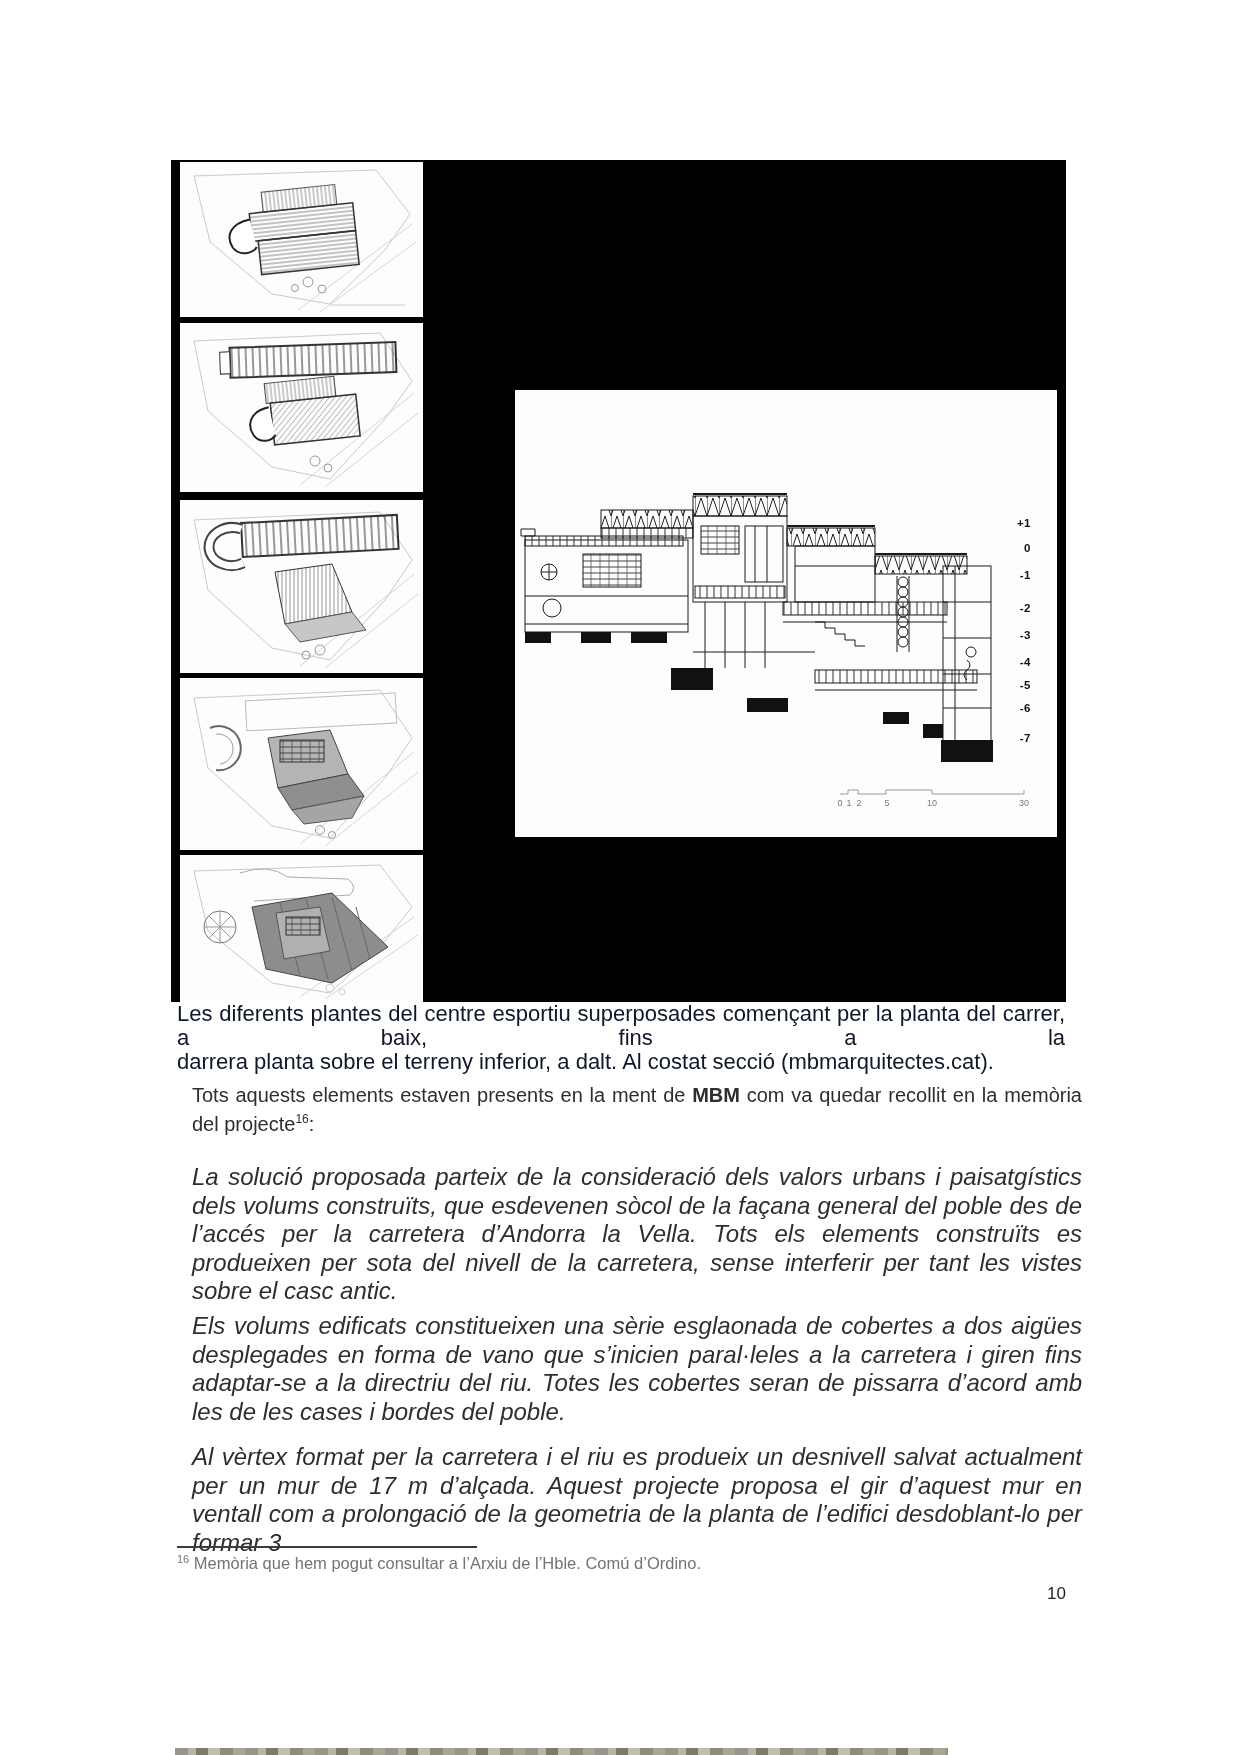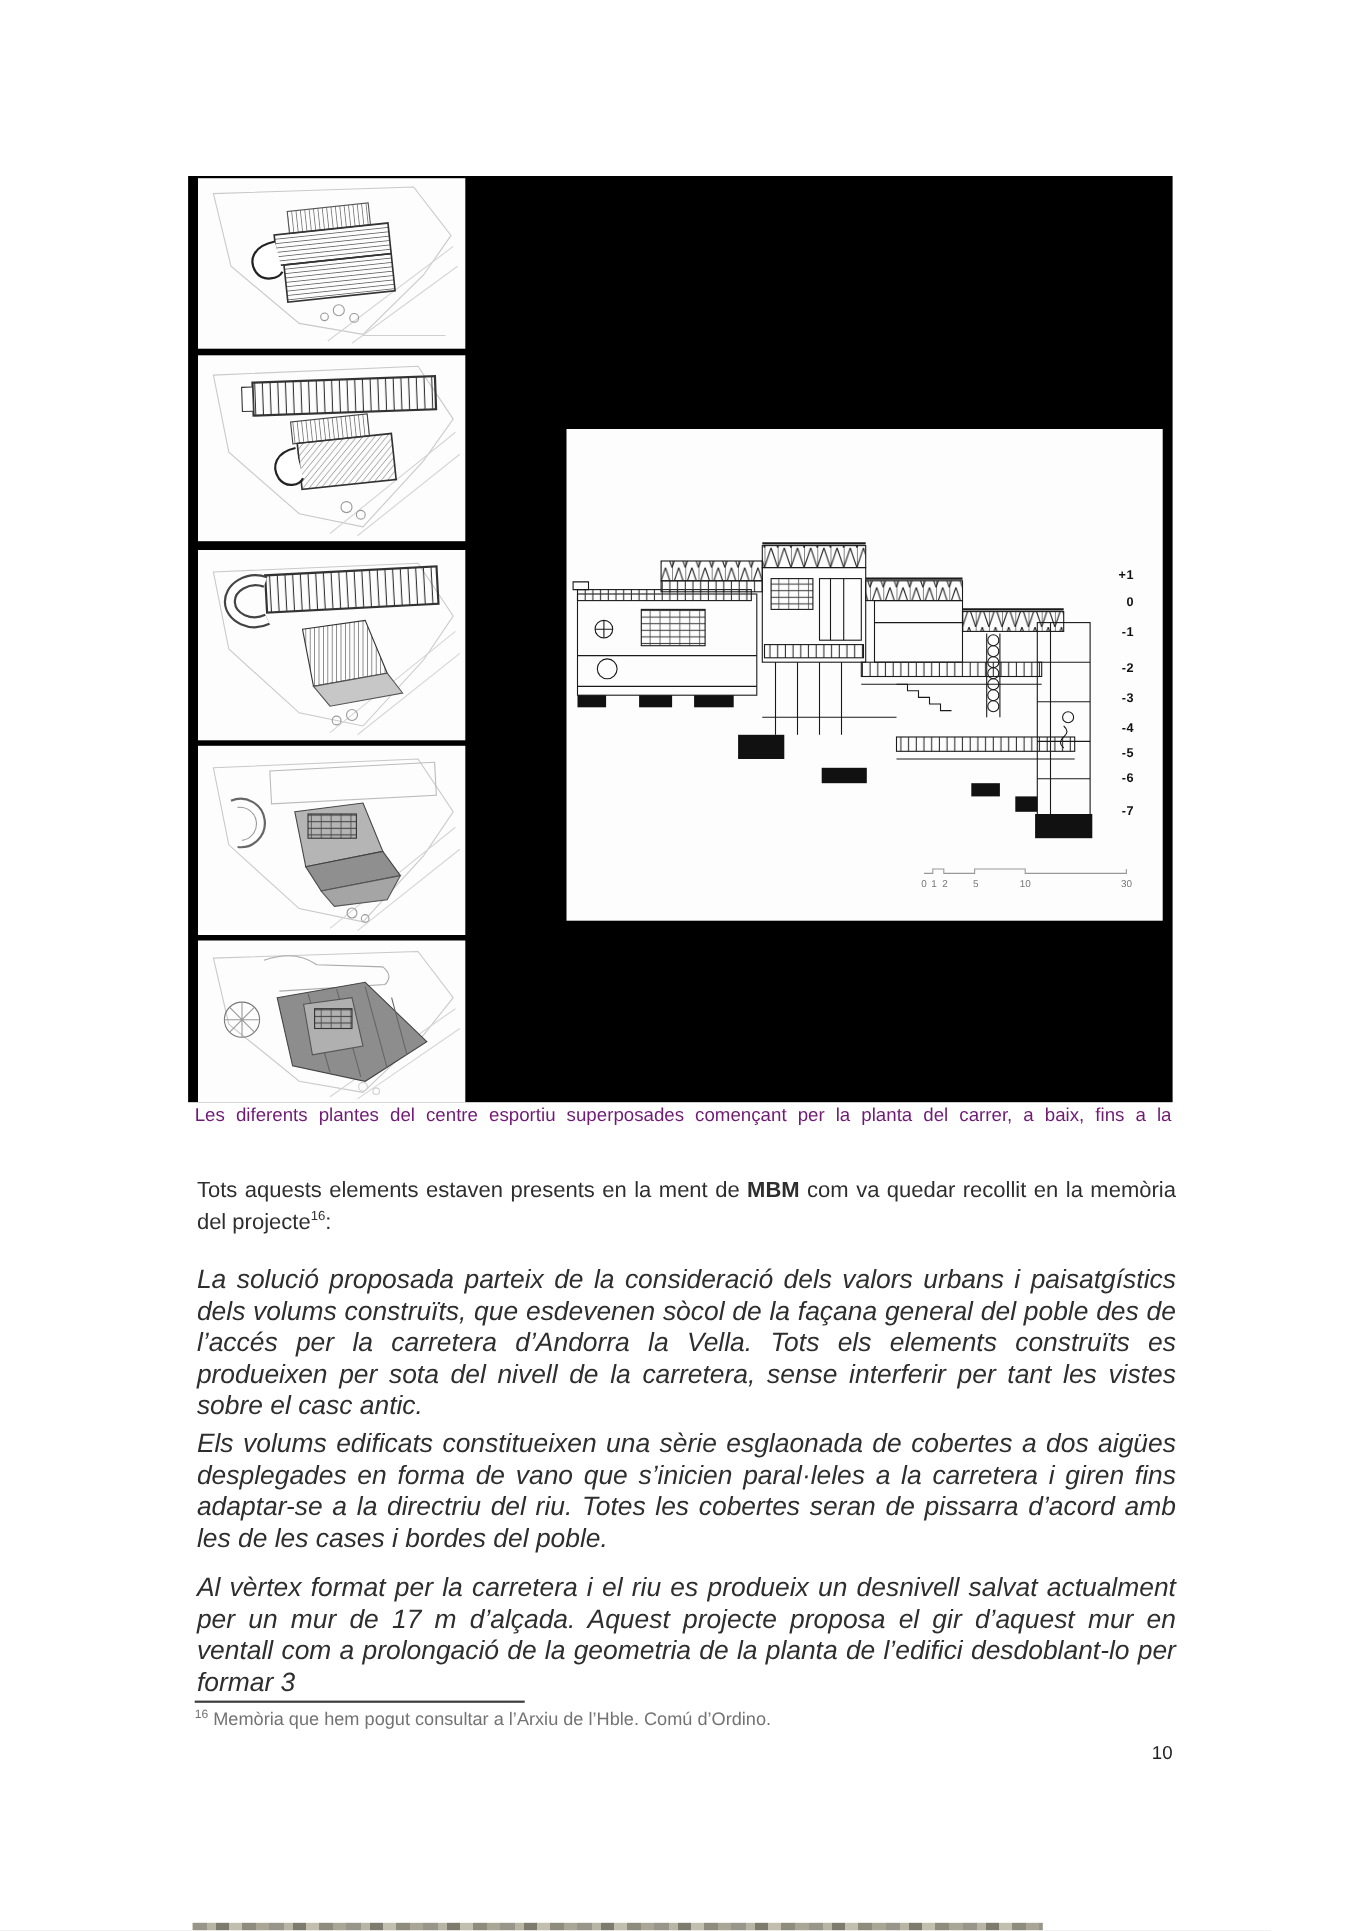--- a/index.html
+++ b/index.html
@@ -10,25 +10,25 @@
   .plan{position:absolute;left:9px;width:243px;background:#fdfdfd;overflow:hidden;}
   .plan svg{display:block;width:100%;height:100%;}
   .section-panel{position:absolute;left:344px;top:230px;width:542px;height:447px;background:#fdfdfd;}
   .section-panel svg.sec{position:absolute;left:0;top:0;width:542px;height:447px;}
   .levels{position:absolute;left:486px;top:0;width:30px;height:447px;}
   .levels span{position:absolute;right:0;width:30px;text-align:right;
                font-size:11.5px;font-weight:bold;color:#111;letter-spacing:.5px;}
   .scale-labels span{position:absolute;top:408px;transform:translateX(-50%);
                font-size:9px;color:#777;}
   
-  .caption{position:absolute;left:177px;top:1002px;width:888px;font-size:17px;
-           line-height:24px;color:#701a75;}
+  .caption{position:absolute;left:177px;top:1002px;width:888px;font-size:22px;
+           line-height:24px;color:#0f172a;}
   .caption .cap1{text-align:justify;text-align-last:justify;}
   .caption .cap2{text-align:left;}
-  .para{position:absolute;left:175px;width:890px;text-align:justify;margin:4px;}
+  .para{position:absolute;left:175px;width:890px;text-align:justify;margin:17px;}
   .intro{top:1064px;font-size:20px;line-height:29px;}
   .intro b{font-weight:bold;}
   .intro sup, .quote sup{font-size:12px;vertical-align:super;line-height:0;}
   .quote{font-style:italic;font-size:24px;line-height:28.5px;}
   .q1{top:1146px;} .q2{top:1295px;} .q3{top:1426px;}
   .fnrule{position:absolute;left:177px;top:1546px;width:300px;height:2px;background:#3c3c3c;}
   .footnote{position:absolute;left:177px;top:1554px;width:760px;font-size:16.5px;color:#737373;}
   .footnote sup{font-size:11px;vertical-align:super;line-height:0;}
   .pagenum{position:absolute;left:1030px;top:1584px;width:36px;text-align:right;
            font-size:17px;color:#222;}
@@ -255,20 +255,21 @@
         <span style="left:344px">2</span>
         <span style="left:372px">5</span>
         <span style="left:417px">10</span>
         <span style="left:509px">30</span>
       </div>
     </div>
   </div>
 
   <div class="caption">
     <div class="cap1">Les diferents plantes del centre esportiu superposades començant per la planta del carrer, a baix, fins a la</div>
+    <div class="cap2">darrera planta sobre el terreny inferior, a dalt. Al costat secció (mbmarquitectes.cat).</div>
   </div>
 
   <p class="para intro"><span>Tots aquests elements estaven presents en la ment de </span><b>MBM</b><span> com va quedar recollit en la memòria del projecte</span><sup>16</sup><span>:</span></p>
 
   <p class="para quote q1">La solució proposada parteix de la consideració dels valors urbans i paisatgístics dels volums construïts, que esdevenen sòcol de la façana general del poble des de l’accés per la carretera d’Andorra la Vella. Tots els elements construïts es produeixen per sota del nivell de la carretera, sense interferir per tant les vistes sobre el casc antic.</p>
   <p class="para quote q2">Els volums edificats constitueixen una sèrie esglaonada de cobertes a dos aigües desplegades en forma de vano que s’inicien paral·leles a la carretera i giren fins adaptar-se a la directriu del riu. Totes les cobertes seran de pissarra d’acord amb les de les cases i bordes del poble.</p>
   <p class="para quote q3">Al vèrtex format per la carretera i el riu es produeix un desnivell salvat actualment per un mur de 17 m d’alçada. Aquest projecte proposa el gir d’aquest mur en ventall com a prolongació de la geometria de la planta de l’edifici desdoblant-lo per formar 3</p>
 
   <div class="fnrule"></div>
   <div class="footnote"><sup>16</sup><span> Memòria que hem pogut consultar a l’Arxiu de l’Hble. Comú d’Ordino.</span></div>

